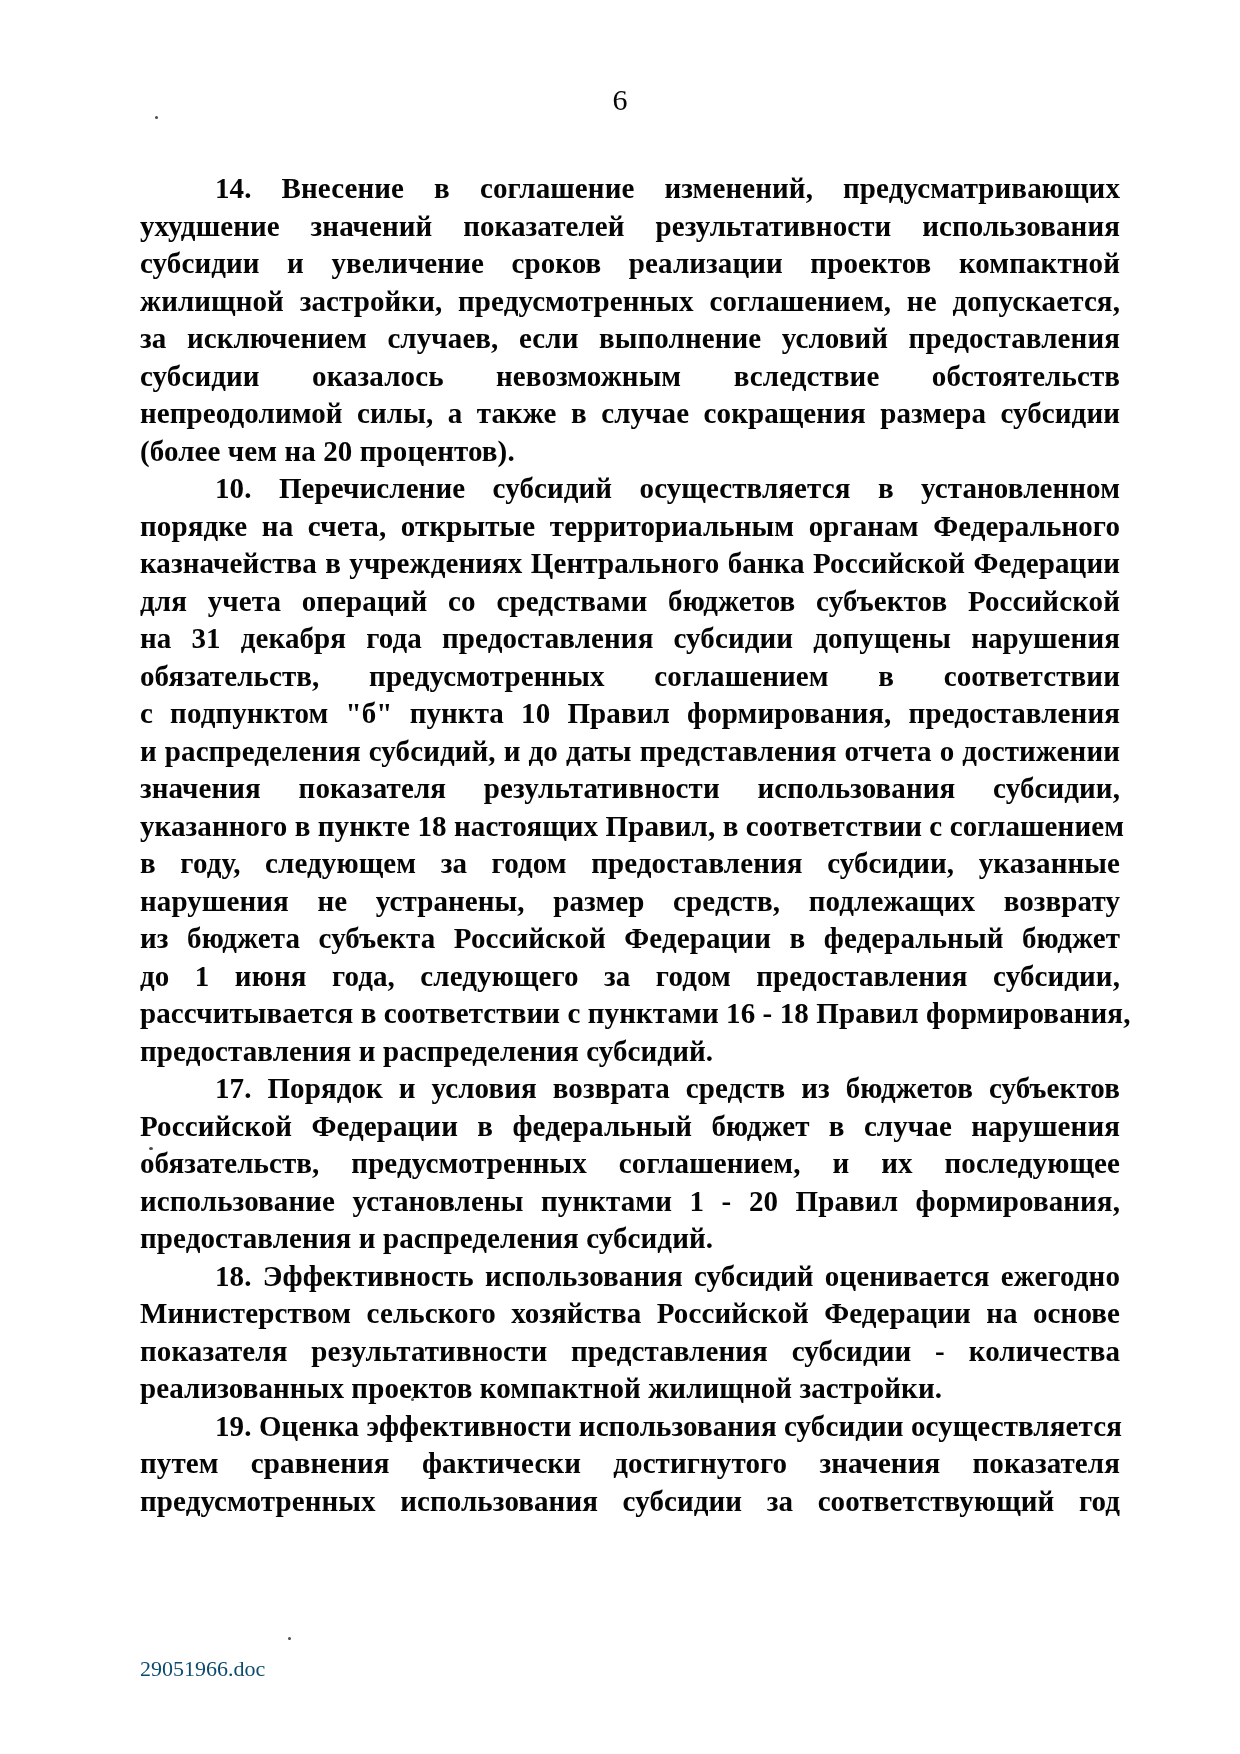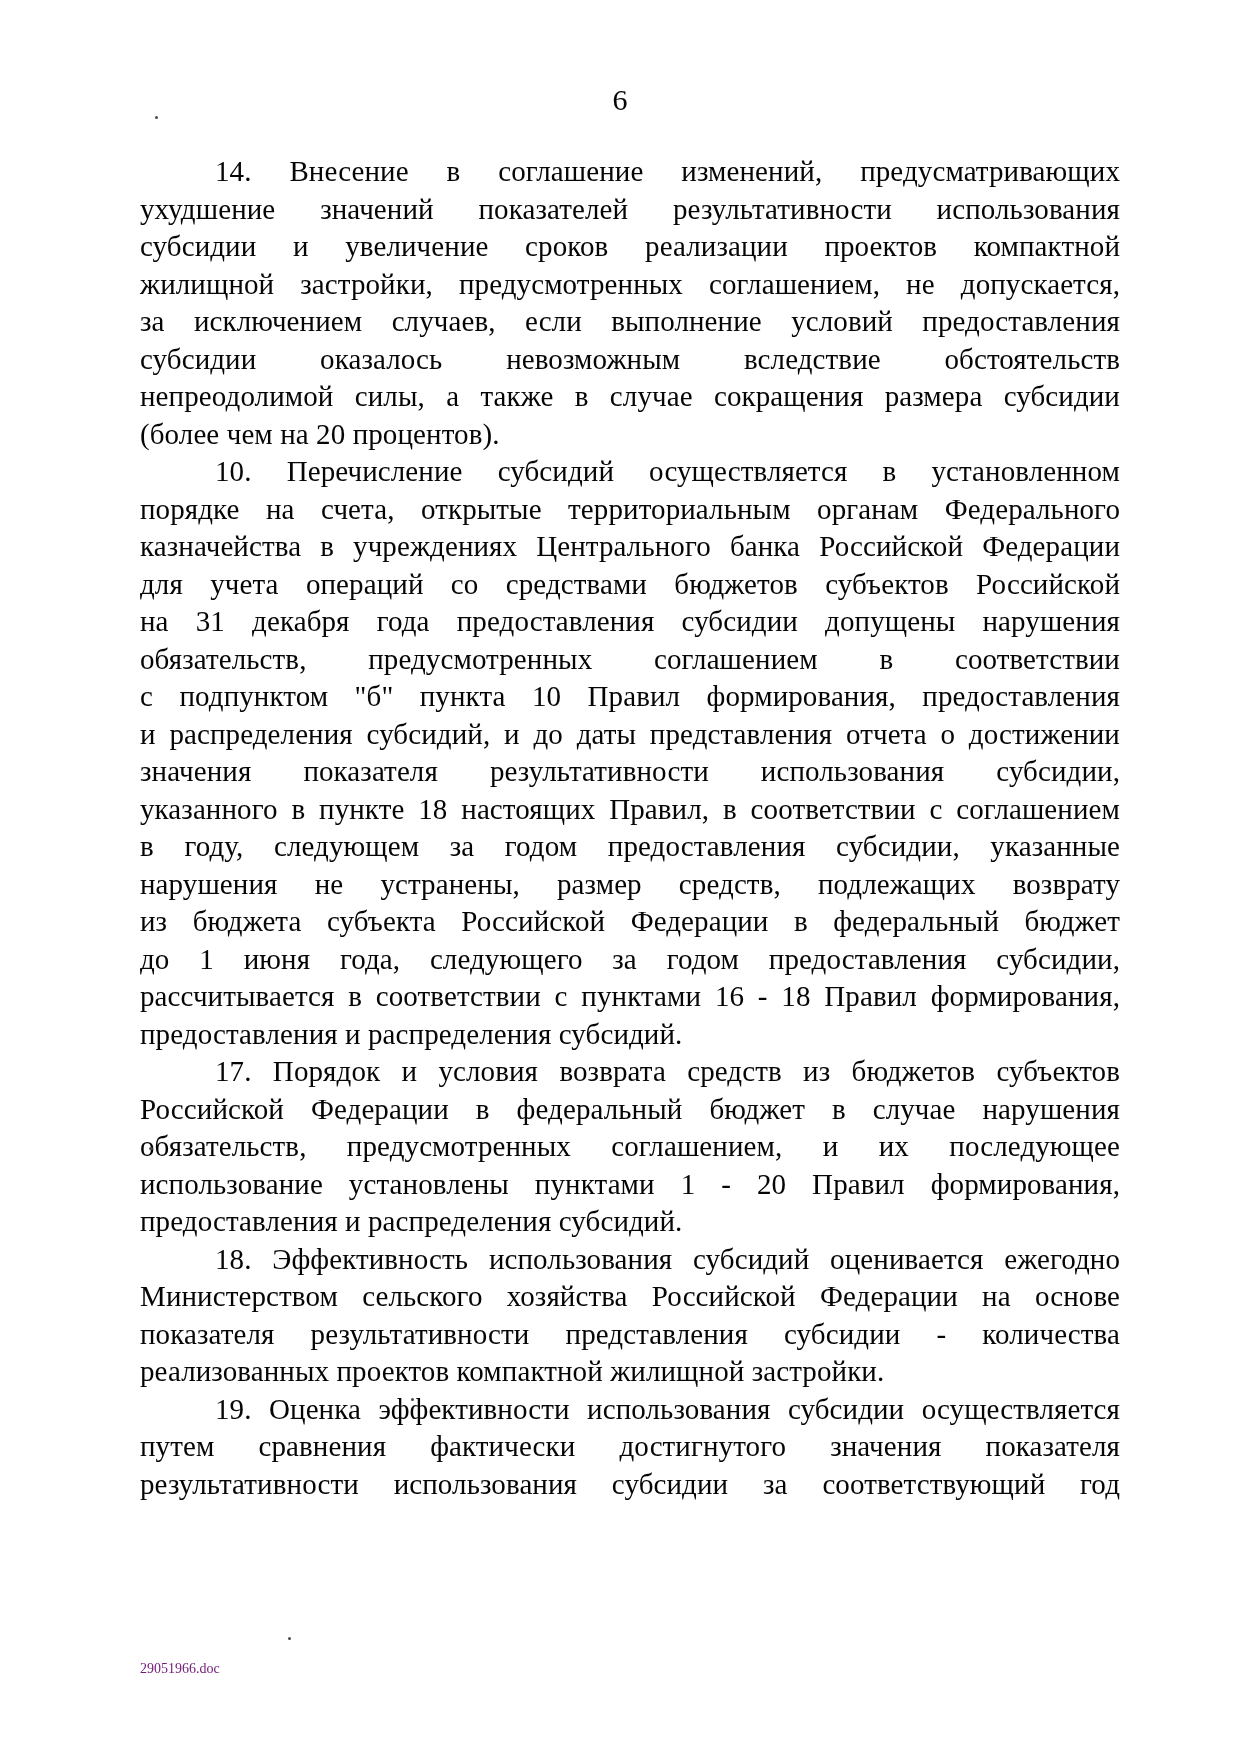--- a/index.html
+++ b/index.html
@@ -21,23 +21,24 @@
     top: 84px;
     left: 0;
     width: 1240px;
     text-align: center;
     font-size: 30px;
     line-height: 32px;
     color: #060606;
   }
   .doc-body {
     position: absolute;
-    top: 153px;
+    top: 170px;
     left: 140px;
     width: 980px;
+    font-weight: bold;
   }
   .paragraph {
     margin: 0;
     padding: 0;
   }
   .line {
     font-size: 29px;
     line-height: 37.5px;
     height: 37.5px;
     white-space: nowrap;
@@ -50,23 +51,23 @@
   .line.first {
     text-indent: 75px;
   }
   .line.lastline {
     text-align-last: left;
   }
   .doc-footer {
     position: absolute;
     top: 1657px;
     left: 140px;
-    font-size: 14px;
+    font-size: 22px;
     line-height: 24px;
-    color: #701a75;
+    color: #0c4a6e;
   }
   .speck {
     position: absolute;
     background: #4a4a4a;
     border-radius: 50%;
   }
 </style>
 </head>
 <body>
 
@@ -114,21 +115,21 @@
       </div>
       <div class="paragraph">
         <div class="line first">18. Эффективность использования субсидий оценивается ежегодно</div>
         <div class="line">Министерством сельского хозяйства Российской Федерации на основе</div>
         <div class="line">показателя результативности представления субсидии - количества</div>
         <div class="line lastline">реализованных проектов компактной жилищной застройки.</div>
       </div>
       <div class="paragraph">
         <div class="line first">19. Оценка эффективности использования субсидии осуществляется</div>
         <div class="line">путем сравнения фактически достигнутого значения показателя</div>
-        <div class="line">результативности использования субсидии за соответствующий год</div>
+        <div class="line">предусмотренных использования субсидии за соответствующий год</div>
       </div>
     </div>
 
   <div class="doc-footer">29051966.doc</div>
 
   <div class="speck" style="left:155px; top:116px; width:3px; height:3px;"></div>
   <div class="speck" style="left:149px; top:1147px; width:4px; height:3px;"></div>
   <div class="speck" style="left:411px; top:1398px; width:3px; height:3px;"></div>
   <div class="speck" style="left:288px; top:1637px; width:3px; height:3px;"></div>
 

